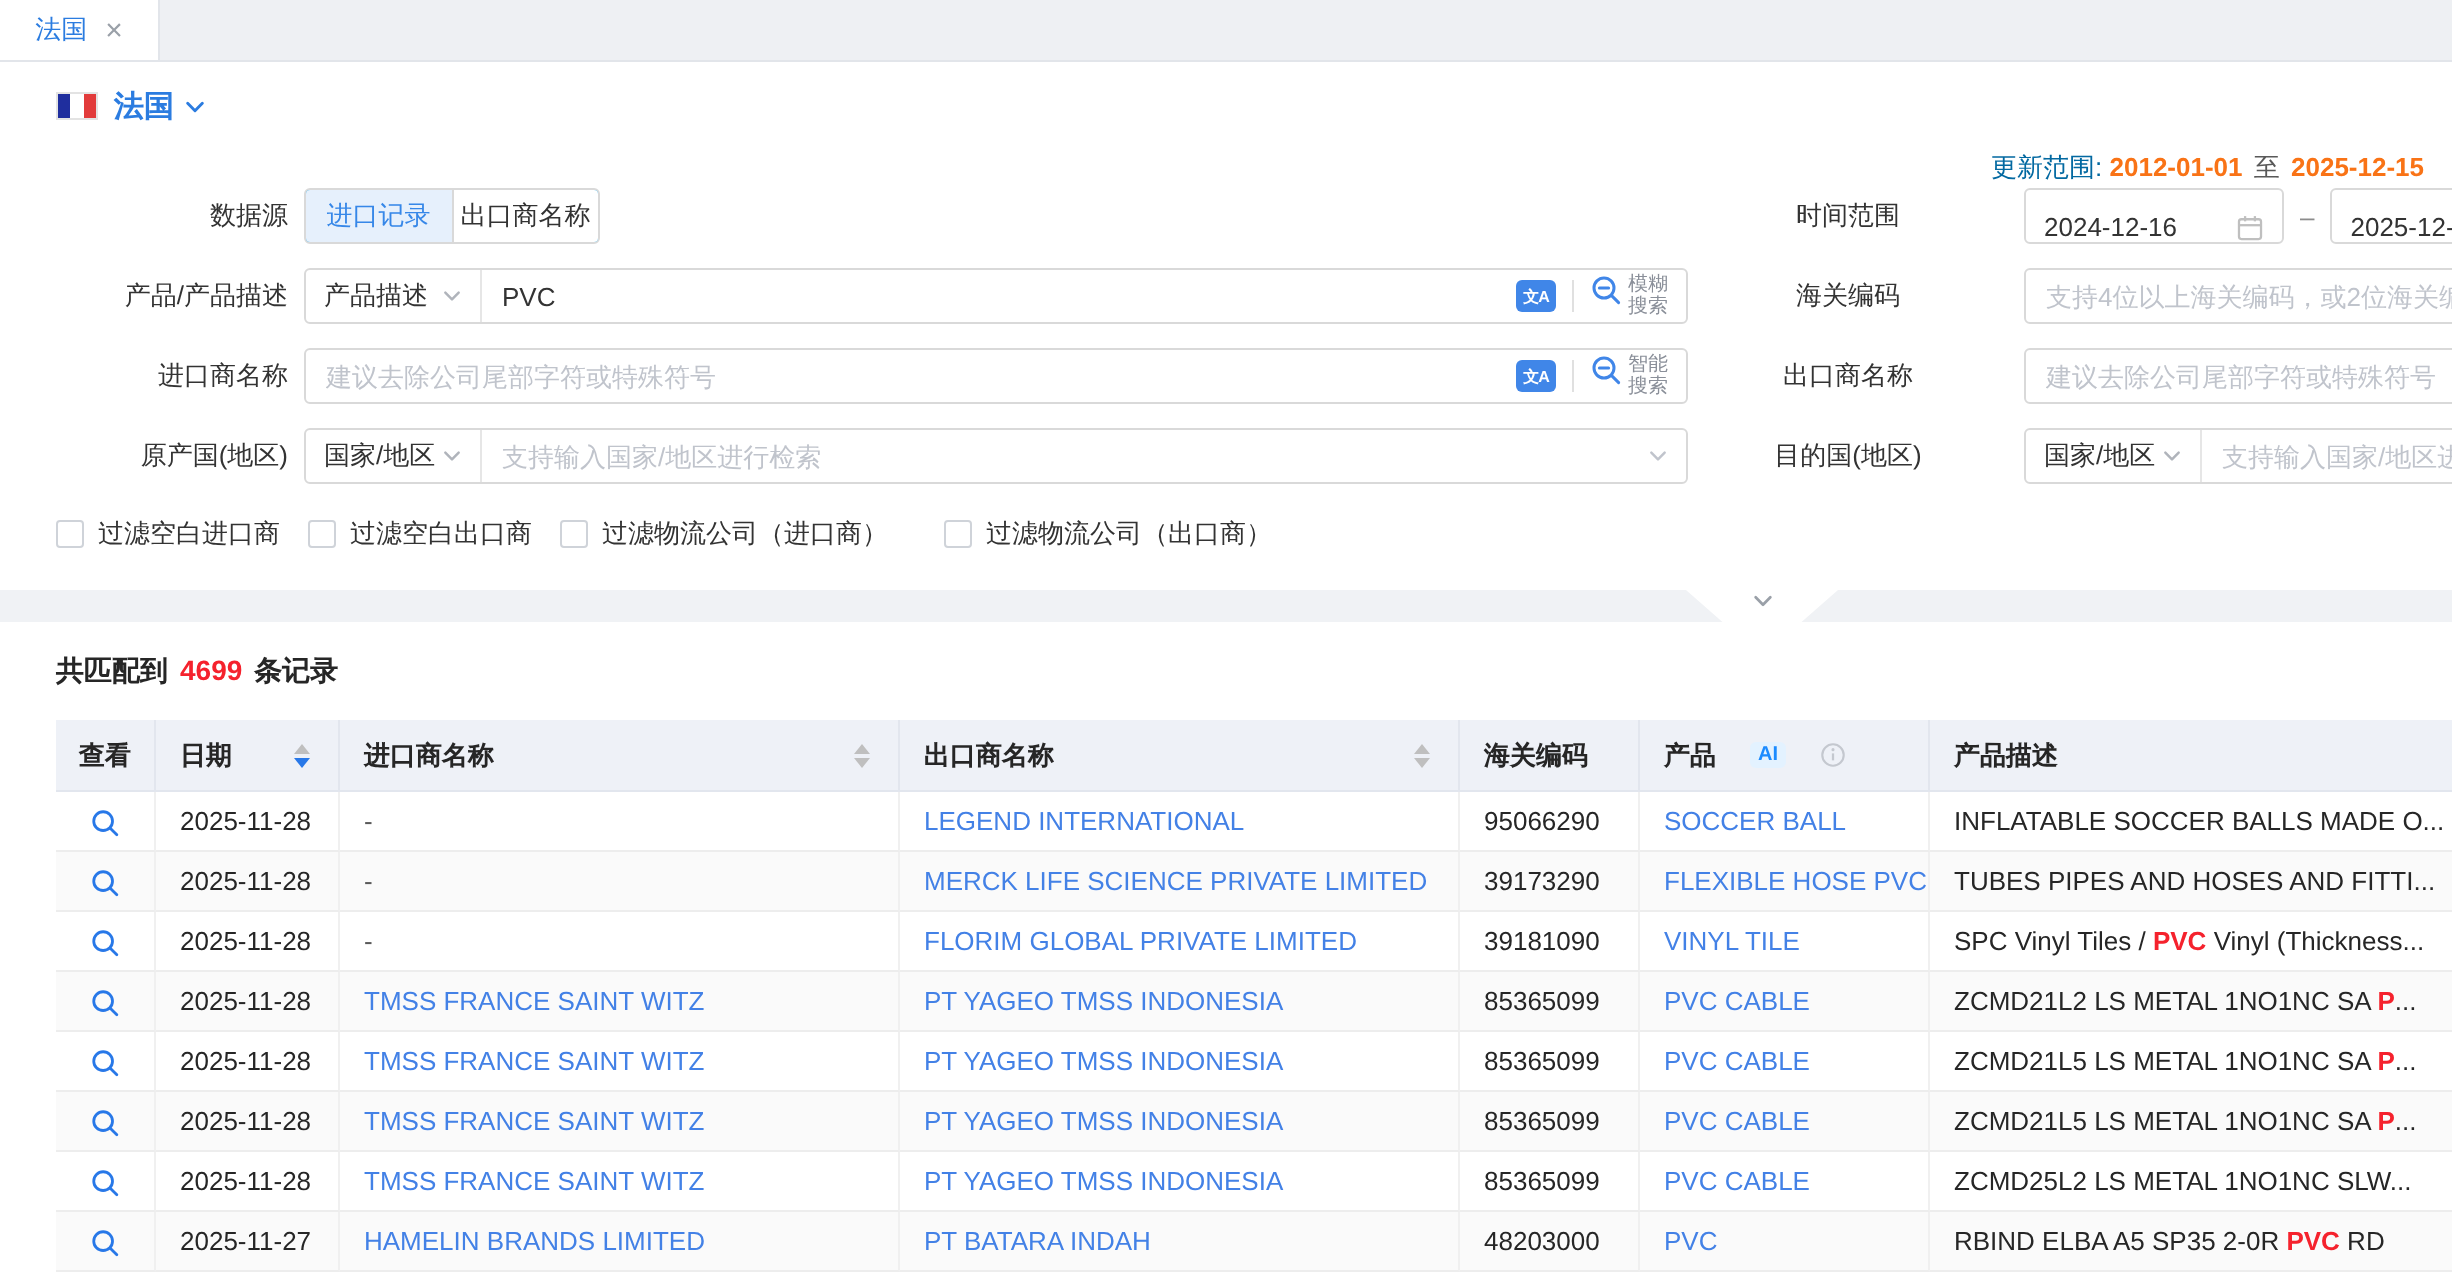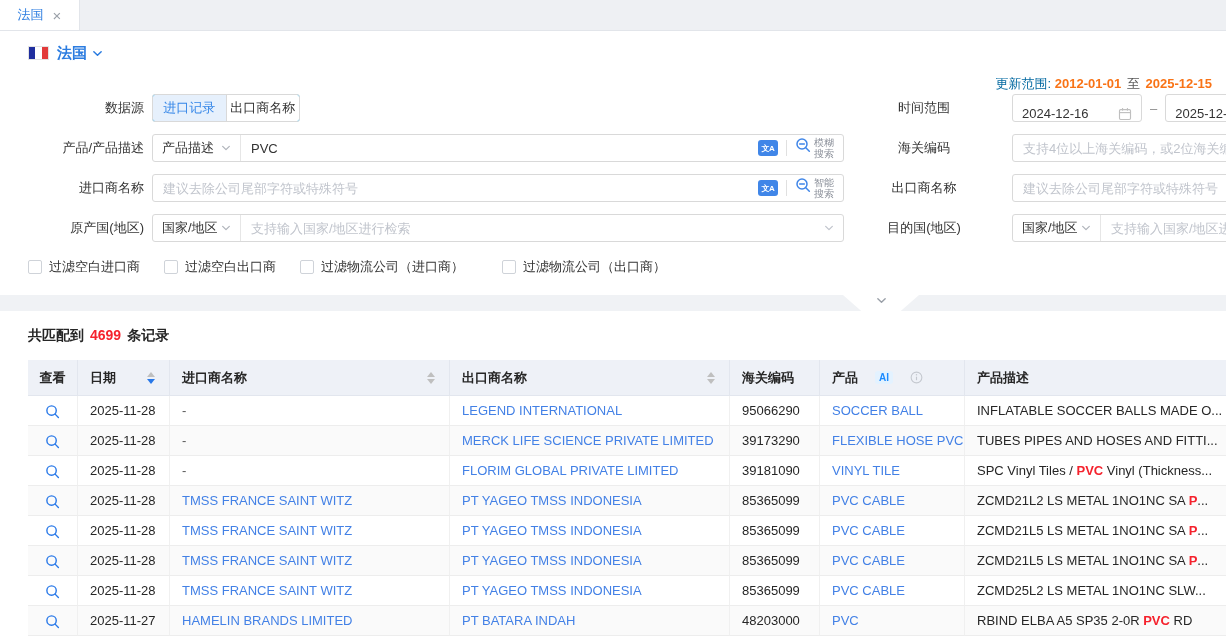--- a/index.html
+++ b/index.html
@@ -45,21 +45,21 @@
                    font-size:8px; font-weight:700; display:flex; align-items:center; justify-content:center;
                    letter-spacing:-0.5px; cursor:pointer; }
   .vdiv { width:1px; height:16px; background:#e0e0e0; margin:0 8px; flex:none; }
   .search-mode { display:flex; align-items:flex-start; gap:3px; padding-right:7px; flex:none; cursor:pointer; }
   .mode-text { width:22px; font-size:10px; line-height:11px; color:#8a8f99; word-break:break-all; }
   .box-input { width:100%; height:28px; border:1px solid #d9d9d9; border-radius:3px; padding:0 10px; font:inherit; color:#333; outline:none; }
   .date-input { width:130px; flex:none; height:28px; border:1px solid #d9d9d9; border-radius:3px; background:#fff;
                 display:flex; align-items:flex-end; padding:0 9px; gap:6px; cursor:pointer; }
   .date-val { flex:1; color:#333; }
   .date-sep { margin:0 8px; color:#8c8c8c; }
-  .cbrow { display:flex; align-items:center; gap:24px; padding-left:28px; margin-top:16px; }
+  .cbrow { display:flex; align-items:center; gap:14px; padding-left:28px; margin-top:16px; }
   .cb { display:flex; align-items:center; gap:7px; color:#333; cursor:pointer; }
   .cb-box { width:14px; height:14px; border:1px solid #cfd3d9; border-radius:2px; background:#fff; flex:none; }
   .notch { position:absolute; left:843px; bottom:-16px; width:76px; height:16px; background:#fff; z-index:3;
            clip-path:polygon(0 0,100% 0,76% 100%,24% 100%); display:flex; align-items:flex-start; justify-content:center;
            cursor:pointer; }
   
   .panel-results { margin-top:16px; background:#fff; height:331px; padding:16px 0 0 28px; }
   .summary { font-size:14px; font-weight:700; color:#262626; }
   .summary .count { color:#f5222d; margin:0 6px; }
   table { border-collapse:separate; border-spacing:0; table-layout:fixed; width:1260px; margin-top:15px; font-size:13px; }

